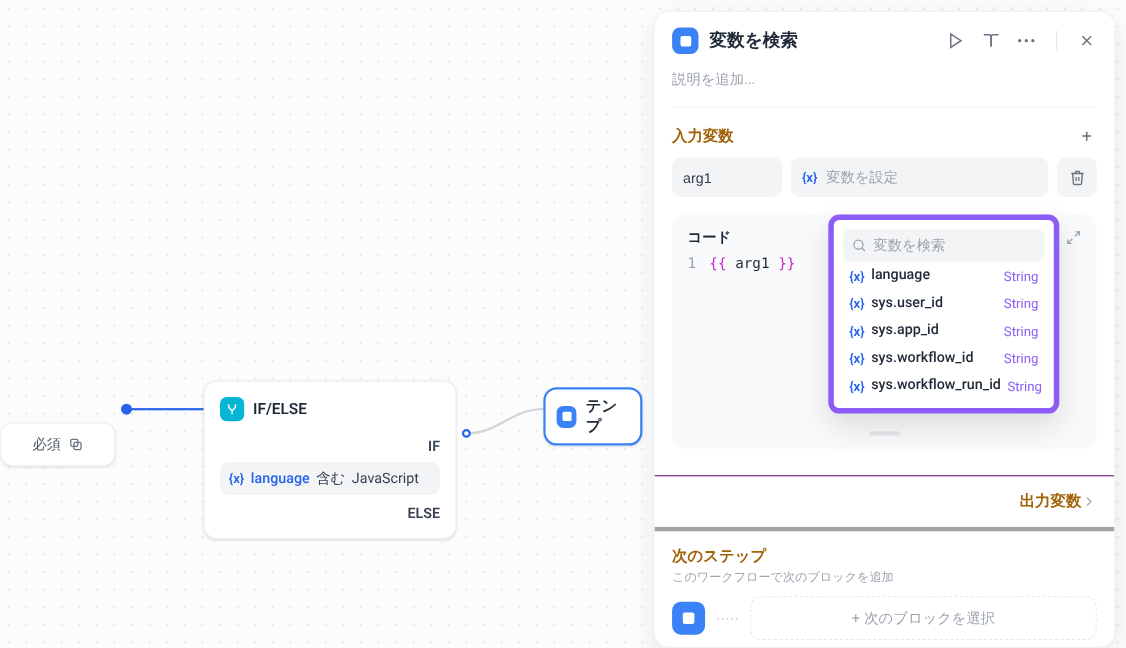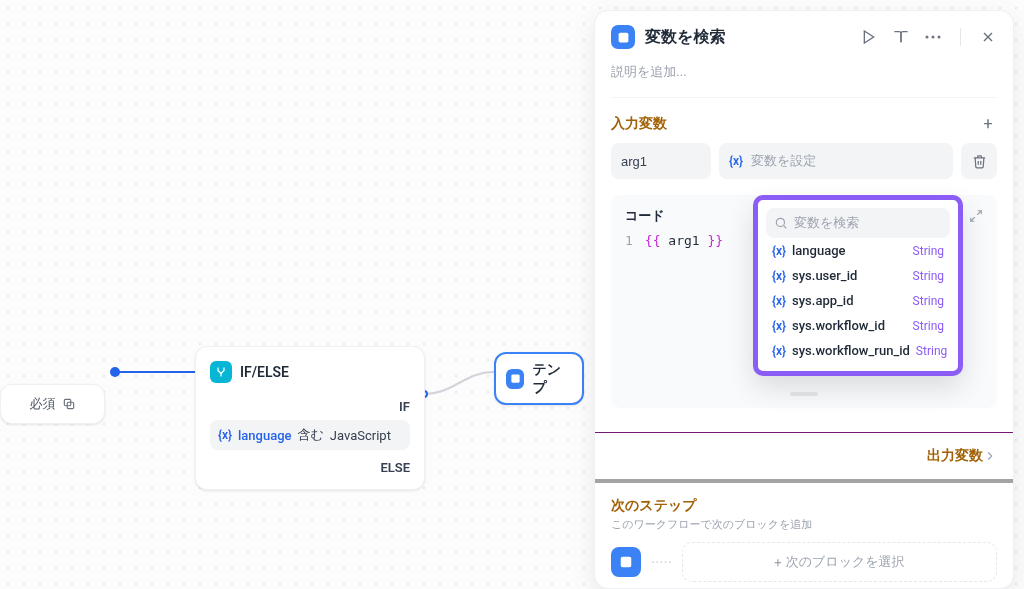--- a/index.html
+++ b/index.html
@@ -28,21 +28,21 @@
     .required-node {
       left: 0; top: 384px;
       width: 105px; height: 40px;
       display: flex; align-items: center; justify-content: center;
       gap: 6px;
       padding: 0 12px;
       color: #4b5563;
       font-size: 13px;
     }
     .ifelse-node {
-      left: 195px; top: 346px;
+      left: 185px; top: 346px;
       width: 230px;
       padding: 14px;
     }
     .ifelse-header {
       display: flex; align-items: center; gap: 8px;
       font-weight: 600; font-size: 14px; color: #1f2937;
     }
     .ifelse-icon {
       width: 22px; height: 22px; border-radius: 6px;
       background: #06b6d4;

